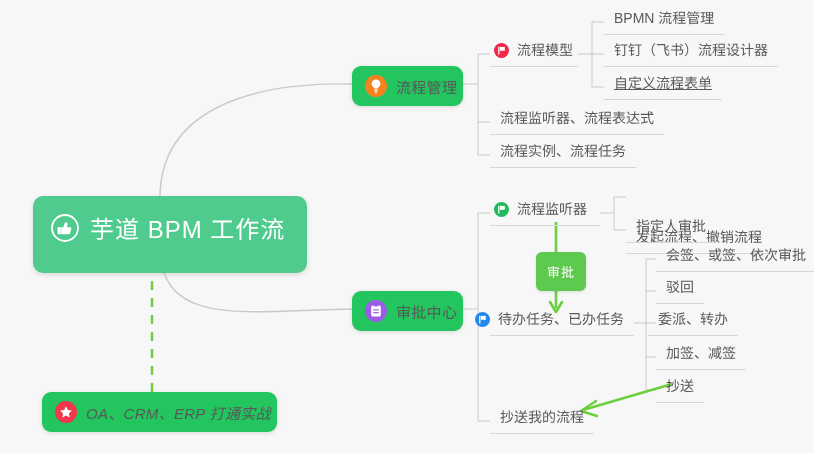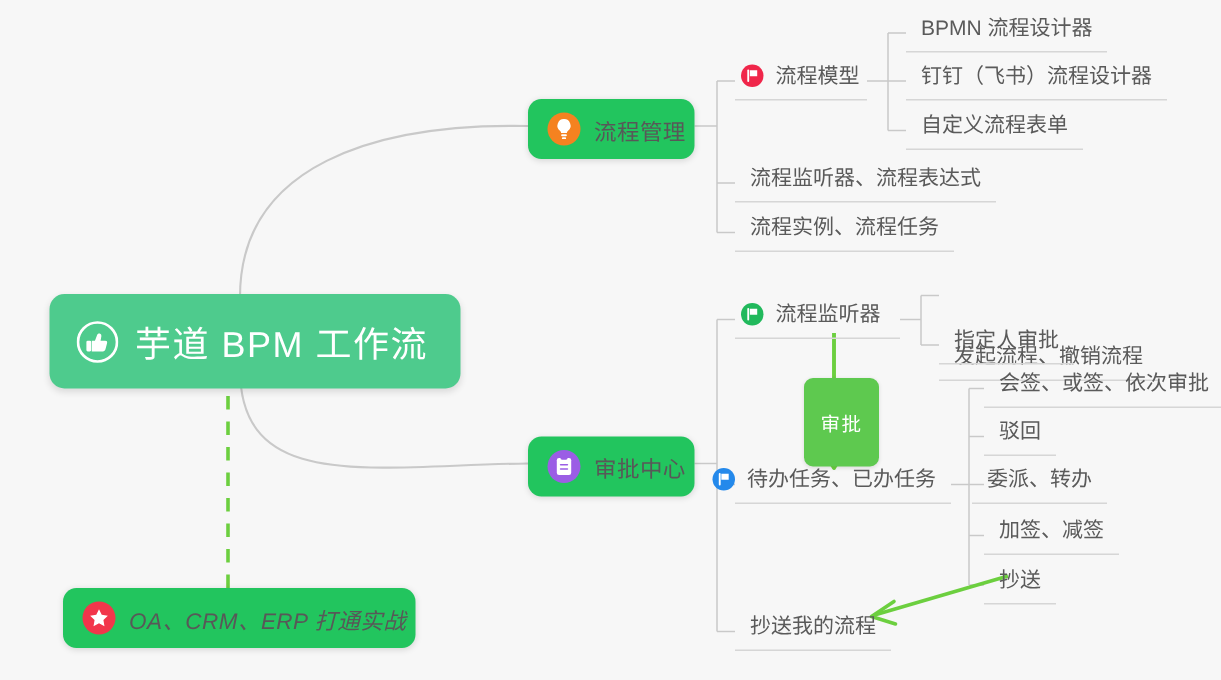--- a/index.html
+++ b/index.html
@@ -44,21 +44,21 @@
     font-size: 15px;
     color: #585858;
     letter-spacing: .3px;
   }
 
   
   .root {
     background: #4ecb8d;
     border-radius: 10px;
     box-shadow: 0 2px 5px rgba(0,0,0,0.12);
-    padding: 14px 22px 14px 18px;
+    padding: 14px 22px 28px 18px;
     gap: 11px;
   }
   .root .label {
     color: #ffffff;
     font-size: 24px;
     letter-spacing: 1px;
   }
 
   
   .leaf {
@@ -91,21 +91,21 @@
   .ic-sm { width: 15px; height: 15px; }
   .ic-root { width: 28px; height: 28px; background: transparent; }
 
   
   .badge {
     position: absolute;
     background: #5ec94f;
     color: #ffffff;
     font-size: 13px;
     border-radius: 6px;
-    padding: 20px 11px;
+    padding: 10px 11px;
     letter-spacing: 1px;
     box-shadow: 0 1px 3px rgba(0,0,0,0.12);
   }
 </style>
 </head>
 <body>
 
 <div id="canvas">
 
   <svg id="wires" viewBox="0 0 814 453" xmlns="http://www.w3.org/2000/svg">
@@ -183,23 +183,23 @@
   <div class="leaf hasicon" style="left:490px; top:41px; width:88px;">
     <span class="ic ic-sm" style="background:#f0264a;">
       <svg width="15" height="15" viewBox="0 0 15 15">
         <rect x="4.2" y="3.4" width="1.25" height="8.2" rx="0.6" fill="#ffffff"></rect>
         <path d="M5.9 3.9 h4.9 v3.9 h-4.9 z" fill="#ffffff"></path>
       </svg>
     </span>
     <span>流程模型</span>
   </div>
 
-  <div class="leaf" style="left:604px; top:9px;">BPMN 流程设计器</div>
+  <div class="leaf" style="left:604px; top:9px;">BPMN 流程管理</div>
   <div class="leaf" style="left:604px; top:41px;">钉钉（飞书）流程设计器</div>
-  <div class="leaf" style="left:604px; top:74px;">自定义流程表单</div>
+  <div class="leaf" style="left:604px; top:74px;text-decoration:underline;">自定义流程表单</div>
 
   <div class="leaf" style="left:490px; top:109px;">流程监听器、流程表达式</div>
   <div class="leaf" style="left:490px; top:142px;">流程实例、流程任务</div>
 
   <div class="card" style="left:352px; top:291px;">
     <span class="ic ic-lg" style="background:#9b5de5;">
       <svg width="22" height="22" viewBox="0 0 22 22">
         <rect x="6.2" y="5.4" width="9.6" height="11.2" rx="1.5" fill="#ffffff"></rect>
         <rect x="8.6" y="4.1" width="4.8" height="2.4" rx="1.1" fill="#9b5de5"></rect>
         <rect x="8.2" y="9.3" width="5.6" height="1.1" rx="0.55" fill="#9b5de5"></rect>

